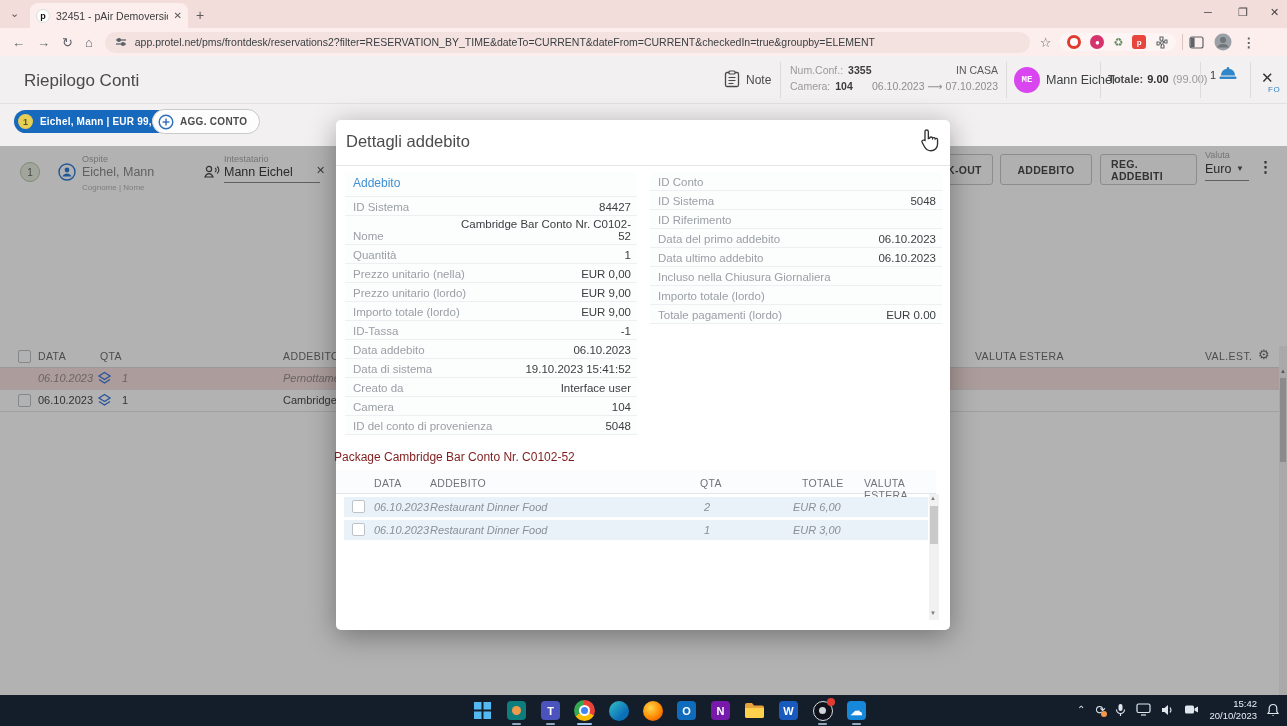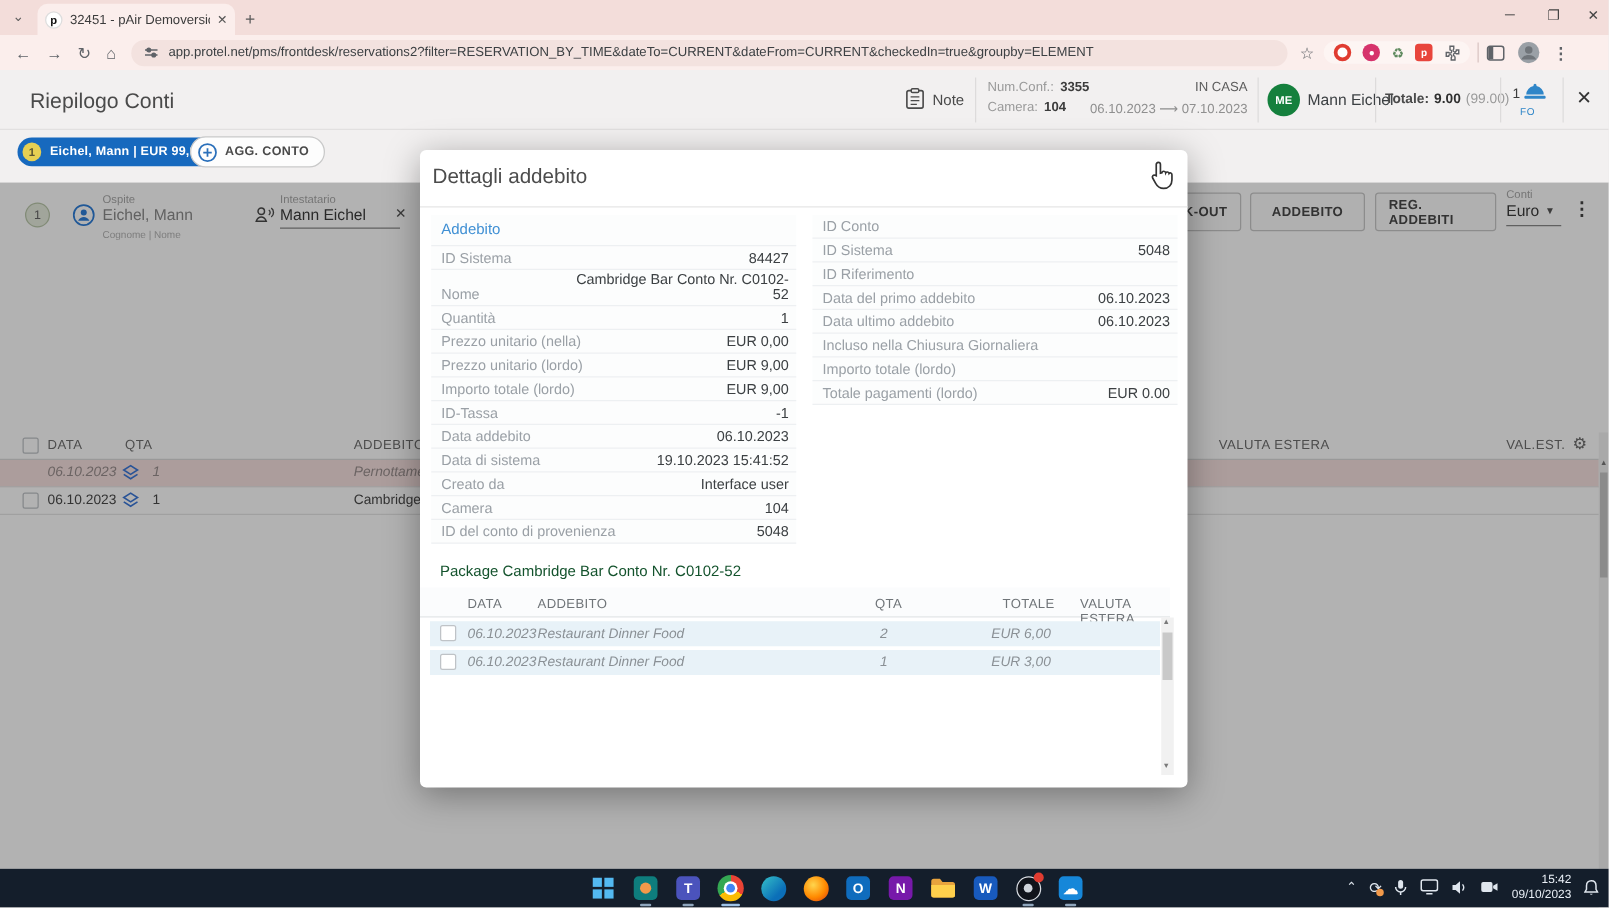--- a/index.html
+++ b/index.html
@@ -56,21 +56,21 @@
 
   
   .modal { left:336px; top:120px; width:614px; height:510px; background:#fff; border-radius:5px; box-shadow:0 6px 28px rgba(0,0,0,.35); z-index:10; }
   .mtitle { left:346px; top:132px; font-size:16.5px; color:#4c4c4c; z-index:11; }
   .mtitlediv { left:336px; top:165px; width:614px; height:1px; background:#e6e6e6; z-index:11; }
   .msec { width:292px; background:#fcfdfd; z-index:11; }
   .msec-title { color:#4090d4; font-size:12px; padding:4px 8px 6px; border-bottom:1px solid #edf0f2; }
   .mrow { display:flex; justify-content:space-between; align-items:flex-end; min-height:19px; border-bottom:1px solid #edf0f2; padding:2px 6px 2px 8px; gap:8px; }
   .mlabel { color:#9aa0a6; font-size:11.5px; white-space:nowrap; }
   .mval { color:#3c4043; font-size:11.5px; text-align:right; }
-  .pkgtitle { left:352px; top:450px; font-size:12px; color:#14532d; z-index:11; }
+  .pkgtitle { left:334px; top:450px; font-size:12px; color:#7f1d1d; z-index:11; }
   .pkghead { left:336px; top:470px; width:600px; height:24px; border-bottom:1px solid #e3e6e8; z-index:11; background:#fbfcfd; }
   .ph { font-size:10.5px; color:#6f7478; letter-spacing:.3px; position:absolute; top:7px; }
   .pkgrow { left:344px; width:584px; height:20px; background:#e8f2f8; z-index:11; position:absolute; }
   .pc { position:absolute; top:4px; font-size:11px; font-style:italic; color:#8a9095; }
   .mscroll { left:929px; top:494px; width:10px; height:126px; background:#f1f1f1; z-index:11; }
   .mthumb { left:930px; top:506px; width:8px; height:38px; background:#c9c9c9; z-index:12; }
 
   
   .taskbar { left:0; top:695px; width:1287px; height:31px; background:#141e2b; z-index:30; }
   .tbicons { left:470px; top:698px; display:flex; gap:9px; z-index:31; }
@@ -156,37 +156,37 @@
     <span class="hval">3355</span>
 </div>
 <div class="a flex" style="left:790px;top:80px;gap:5px;">
   <span class="hlabel">Camera:</span>
     <span class="hval">104</span>
 </div>
 <span class="a" style="left:942px;top:64px;width:56px;text-align:right;font-size:10.5px;color:#5c5c5c;">IN CASA</span>
 <span class="a" style="left:842px;top:80px;width:156px;text-align:right;font-size:10.5px;color:#8f8f8f;">06.10.2023 ⟶ 07.10.2023</span>
 <div class="a hdiv" style="left:1006px;"></div>
 
-<div class="a" style="left:1014px;top:67px;width:26px;height:26px;border-radius:50%;background:#15803d;color:#fff;font-size:9px;font-weight:bold;display:flex;align-items:center;justify-content:center;">ME</div>
+<div class="a" style="left:1014px;top:67px;width:26px;height:26px;border-radius:50%;background:#d946ef;color:#fff;font-size:9px;font-weight:bold;display:flex;align-items:center;justify-content:center;font-family:Liberation Mono, monospace;">ME</div>
 <span class="a" style="left:1046px;top:73px;font-size:12.5px;color:#3c4043;">Mann Eichel</span>
 <div class="a hdiv" style="left:1100px;"></div>
 
 <div class="a flex" style="left:1108px;top:73px;gap:4px;">
   <span style="font-size:11px;font-weight:bold;color:#4a4a4a;">Totale:</span>
   <span style="font-size:11px;font-weight:bold;color:#2f2f2f;">9.00</span>
   <span style="font-size:11px;color:#9a9a9a;">(99.00)</span>
 </div>
 <div class="a hdiv" style="left:1200px;"></div>
 
 <span class="a" style="left:1210px;top:69px;font-size:11px;color:#3c3c3c;">1</span>
 <svg class="a" style="left:1218px;top:64px;" width="20" height="18" viewBox="0 0 20 18">
     <path d="M10 3a1.2 1.2 0 0 1 1.2 1.2v.6A7 7 0 0 1 17 11.5H3A7 7 0 0 1 8.8 4.8v-.6A1.2 1.2 0 0 1 10 3z" fill="#2f86c8"></path>
     <rect x="1.5" y="12.5" width="17" height="2.4" rx="1" fill="#2f86c8"></rect>
   </svg>
-<span class="a" style="left:1216px;top:85px;font-size:8px;color:#2f86c8;letter-spacing:.5px;">FO</span>
+<span class="a" style="left:1268px;top:85px;font-size:8px;color:#2f86c8;letter-spacing:.5px;">FO</span>
 <div class="a hdiv" style="left:1250px;"></div>
 <span class="a" style="left:1261px;top:69px;font-size:15px;color:#333;">✕</span>
 
 <div class="a pillrow"></div>
 <div class="a acctpill">
   <span class="idx">1</span>
   <span class="lbl">Eichel, Mann  |  EUR 99,00</span>
 </div>
 <div class="a addbtn">
   <svg width="16" height="16" viewBox="0 0 16 16">
@@ -215,21 +215,21 @@
       <path d="M12 4c1.5.8 1.5 3.2 0 4M14 2.5c2.4 1.4 2.4 5.6 0 7" fill="none" stroke="#4a4a4a" stroke-width="1.1"></path>
     </svg>
   <span class="a flabel" style="left:224px;top:8px;">Intestatario</span>
   <span class="a" style="left:224px;top:19px;font-size:12.5px;color:#3c3c3c;">Mann Eichel</span>
   <div class="a" style="left:224px;top:36px;width:96px;height:1px;background:#8a8a8a;"></div>
   <span class="a" style="left:316px;top:18px;font-size:11px;color:#555;">✕</span>
 
   <div class="a btn" style="left:905px;top:8px;width:88px;">CHECK-OUT</div>
   <div class="a btn" style="left:1000px;top:8px;width:92px;">ADDEBITO</div>
   <div class="a btn" style="left:1100px;top:8px;width:97px;">REG. ADDEBITI</div>
-  <span class="a flabel" style="left:1205px;top:4px;">Conti</span>
+  <span class="a flabel" style="left:1205px;top:4px;">Valuta</span>
   <span class="a" style="left:1205px;top:16px;font-size:12.5px;color:#3c3c3c;">Euro</span>
   <span class="a" style="left:1236px;top:18px;font-size:8px;color:#555;">▼</span>
   <div class="a" style="left:1205px;top:34px;width:44px;height:1px;background:#8a8a8a;"></div>
   <span class="a" style="left:1258px;top:12px;font-size:15px;font-weight:bold;color:#444;">⋮</span>
 
   <div class="a gridhead"></div>
   <span class="a cb" style="left:18px;top:204px;"></span>
   <span class="a gh" style="left:38px;top:204px;">DATA</span>
   <span class="a gh" style="left:100px;top:204px;">QTA</span>
   <span class="a gh" style="left:283px;top:204px;">ADDEBITO</span>
@@ -465,18 +465,18 @@
       <line x1="5" y1="12" x2="10" y2="12" stroke="#dfe6ee" stroke-width="1.2"></line>
     </svg>
   <svg width="13" height="12" viewBox="0 0 13 12">
       <path d="M1 4h2.5L7 1v10L3.5 8H1z" fill="#dfe6ee"></path>
       <path d="M9 3.5a4 4 0 0 1 0 5" fill="none" stroke="#dfe6ee" stroke-width="1.1"></path>
     </svg>
   <svg width="15" height="11" viewBox="0 0 15 11">
       <rect x="1" y="1.5" width="9" height="8" rx="1.5" fill="#dfe6ee"></rect>
       <path d="M10.5 4.5 14 2.5v6l-3.5-2z" fill="#dfe6ee"></path>
     </svg>
-  <span class="clock"><span>15:42</span><br><span>09/10/2023</span></span>
+  <span class="clock"><span>15:42</span><br><span>20/10/2023</span></span>
   <svg width="12" height="14" viewBox="0 0 12 14">
       <path d="M6 1.5c2.3 0 3.8 1.7 3.8 4v3l1.2 2h-10l1.2-2v-3c0-2.3 1.5-4 3.8-4z" fill="none" stroke="#dfe6ee" stroke-width="1.2"></path>
       <path d="M4.8 12a1.3 1.3 0 0 0 2.4 0z" fill="#dfe6ee"></path>
     </svg>
 </div>
 
 </body></html>

